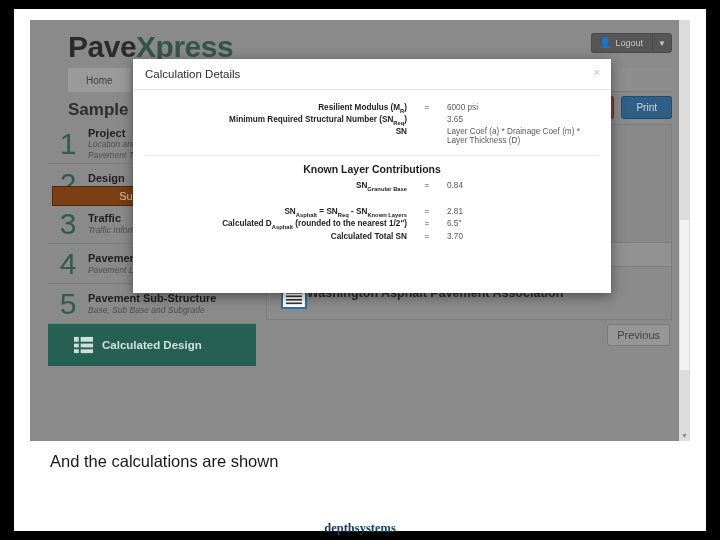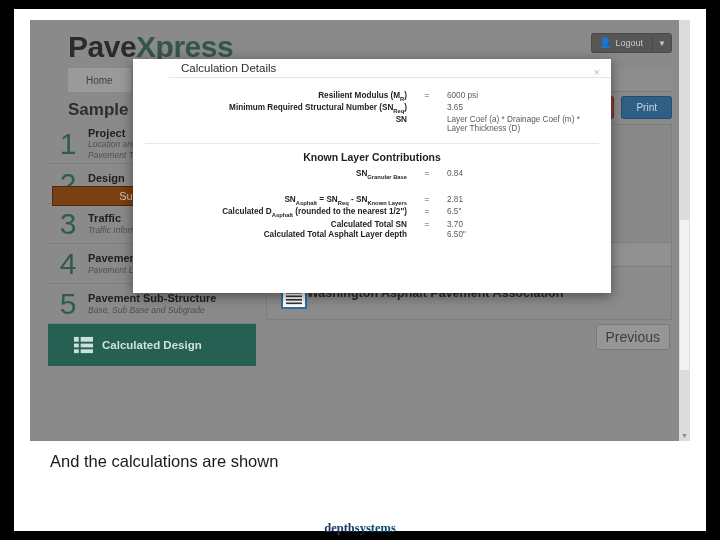--- a/index.html
+++ b/index.html
@@ -198,21 +198,21 @@
     display: flex; align-items: center;
     padding-left: 14px; 
   }
   .html-icon { width: 26px; height: 32px; display:block; }
   #resource-label {
     font-size: 12.5px; font-weight: bold; color: #2a2a2a;
   }
 
   #btn-previous {
     position: absolute; right: 20px; top: 304px;
-    font-size: 14px; color: #3f3f3f;
+    font-size: 11px; color: #3f3f3f;
     background: #969696;
     border: 1px solid #7a7a7a;
     border-radius: 3px;
     padding: 4px 9px;
   }
 
   
   #scrollbar {
     position: absolute; right: 0; top: 0;
     width: 11px; height: 421px;
@@ -232,25 +232,24 @@
   
   #modal {
     position: absolute;
     left: 103px; top: 39px;
     width: 478px; height: 234px;
     background: #ffffff;
     box-shadow: 0 3px 12px rgba(0,0,0,.45);
   }
   #modal-head {
     position: relative;
-    height: 19px;
+    height: 31px;
     border-bottom: 1px solid #e5e5e5;
     display: flex; align-items: center;
     padding: 0 12px;
-    margin-left: 36px;
   }
   #modal-title {
     font-size: 11.5px; color: #2b2b2b; font-weight: 400;
   }
   #modal-close {
     position: absolute; right: 11px; top: 8px;
     font-size: 11px; color: #bdbdbd; line-height: 1;
   }
   #modal-body { padding: 12px 12px 0 12px; }
 
@@ -470,25 +469,20 @@
             <tr>
               <td class="lbl">Calculated D<sub>Asphalt</sub> (rounded to the nearest 1/2")</td>
               <td class="eq">=</td>
               <td class="val">6.5"</td>
             </tr>
             <tr>
               <td class="lbl">Calculated Total SN</td>
               <td class="eq">=</td>
               <td class="val">3.70</td>
             </tr>
-            <tr>
-              <td class="lbl">Calculated Total Asphalt Layer depth</td>
-              <td class="eq"></td>
-              <td class="val">6.50"</td>
-            </tr>
           </tbody>
             </table>
 
         </div>
       </div>
 
     </div>
 
     <div id="caption">And the calculations are shown</div>
 

